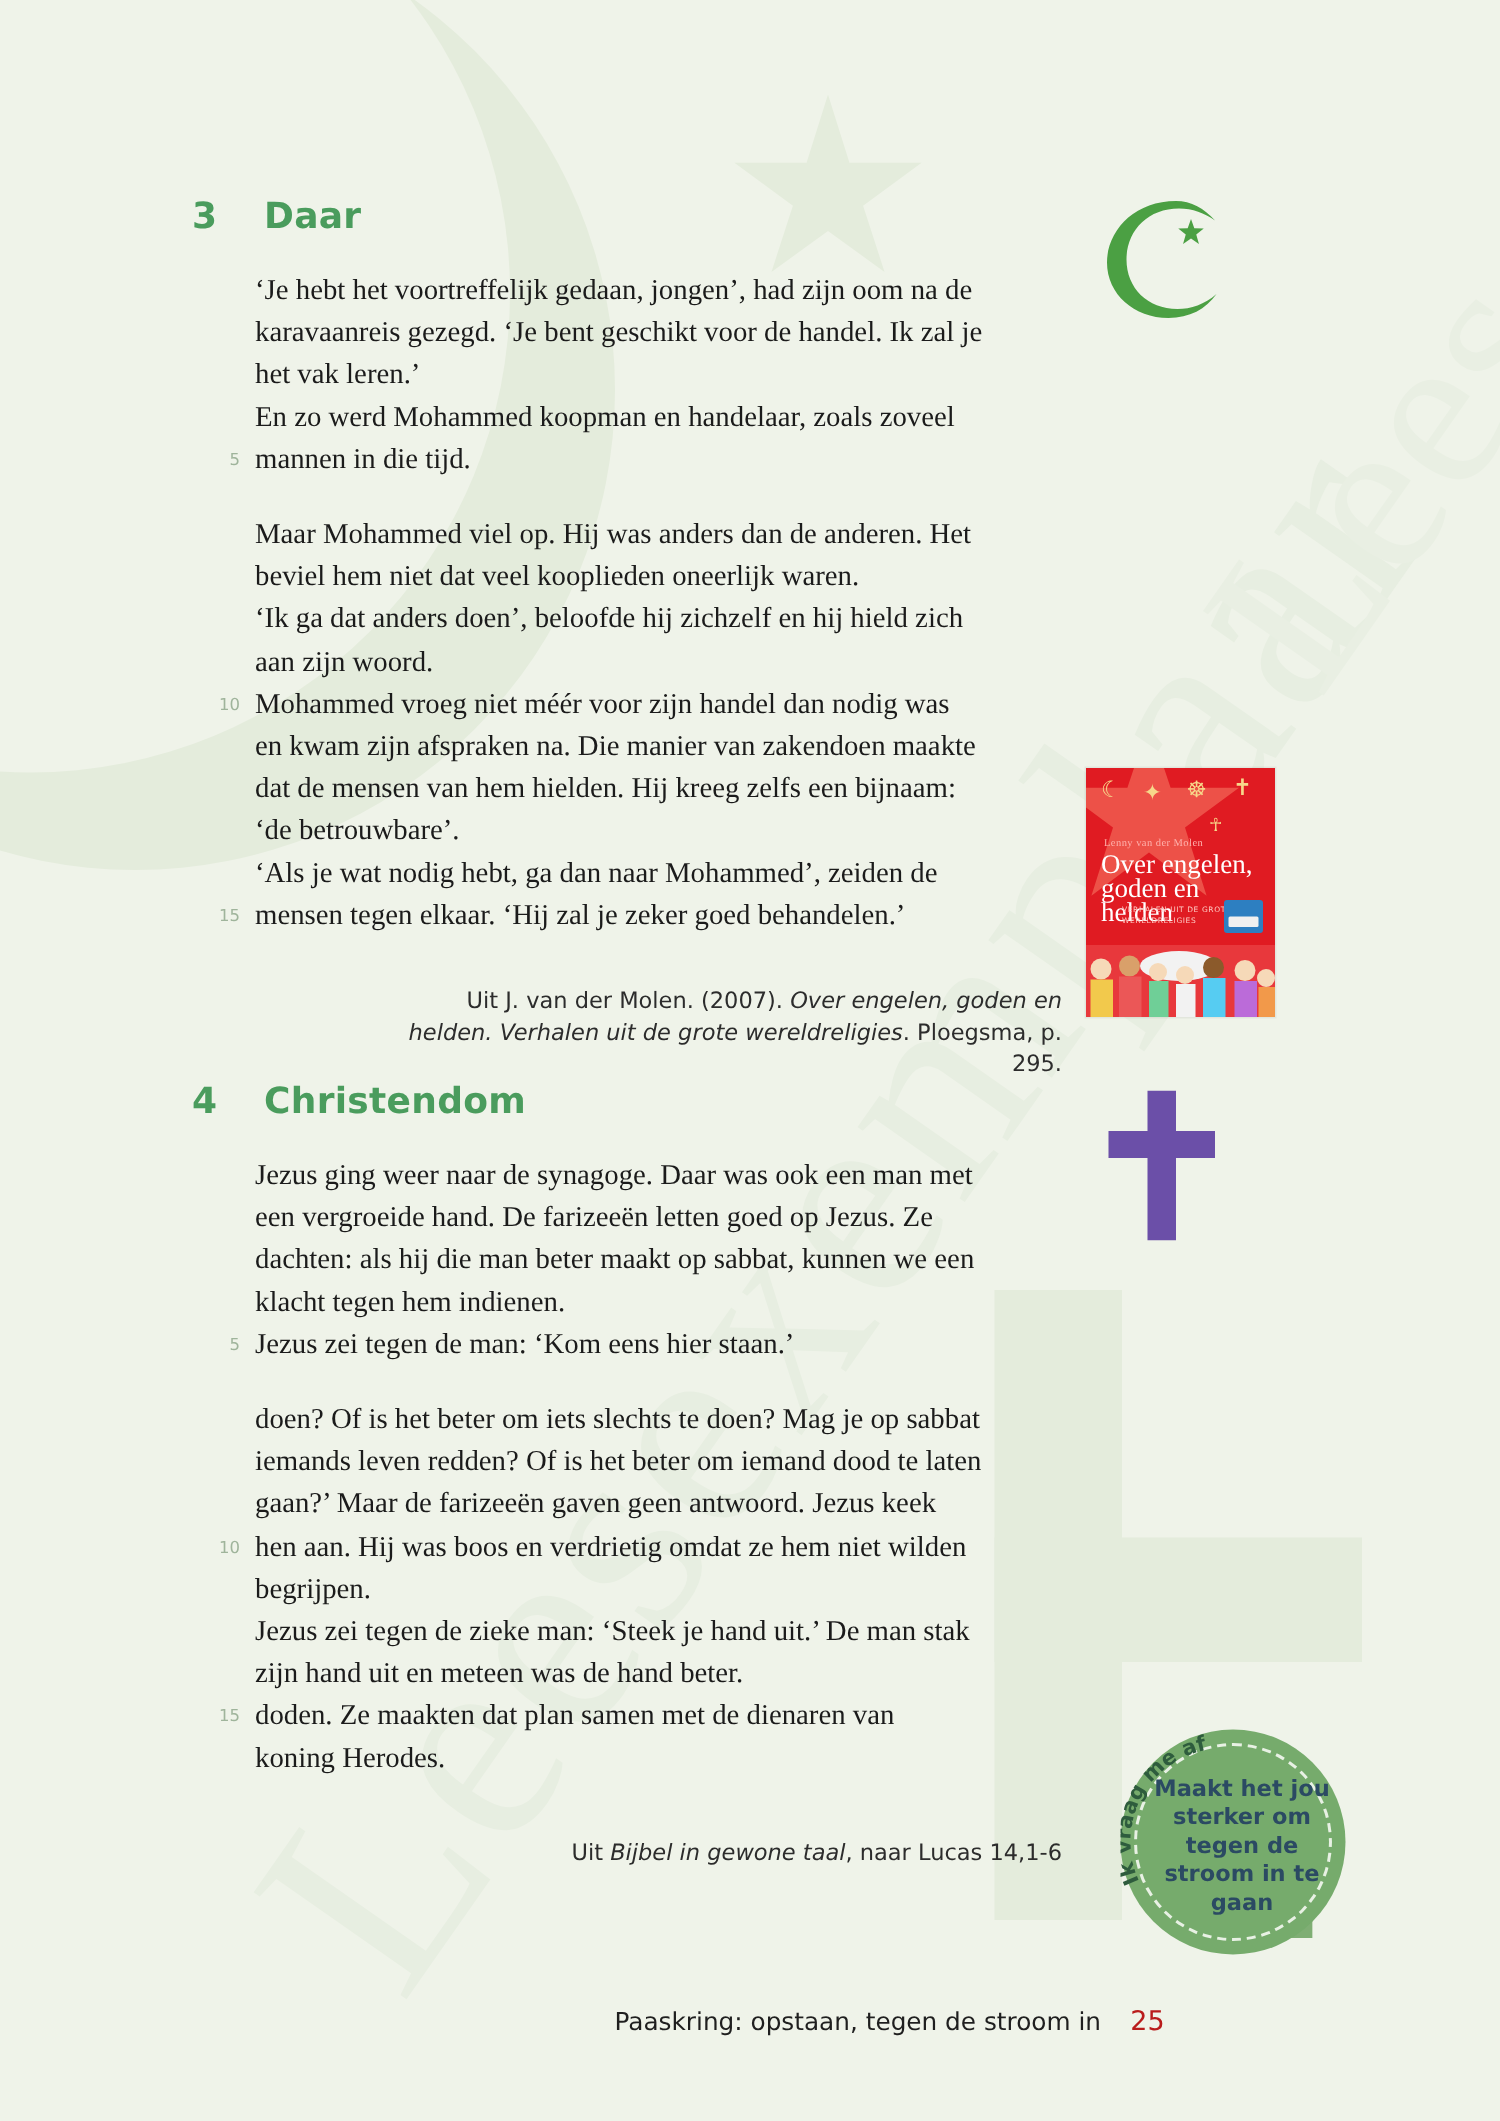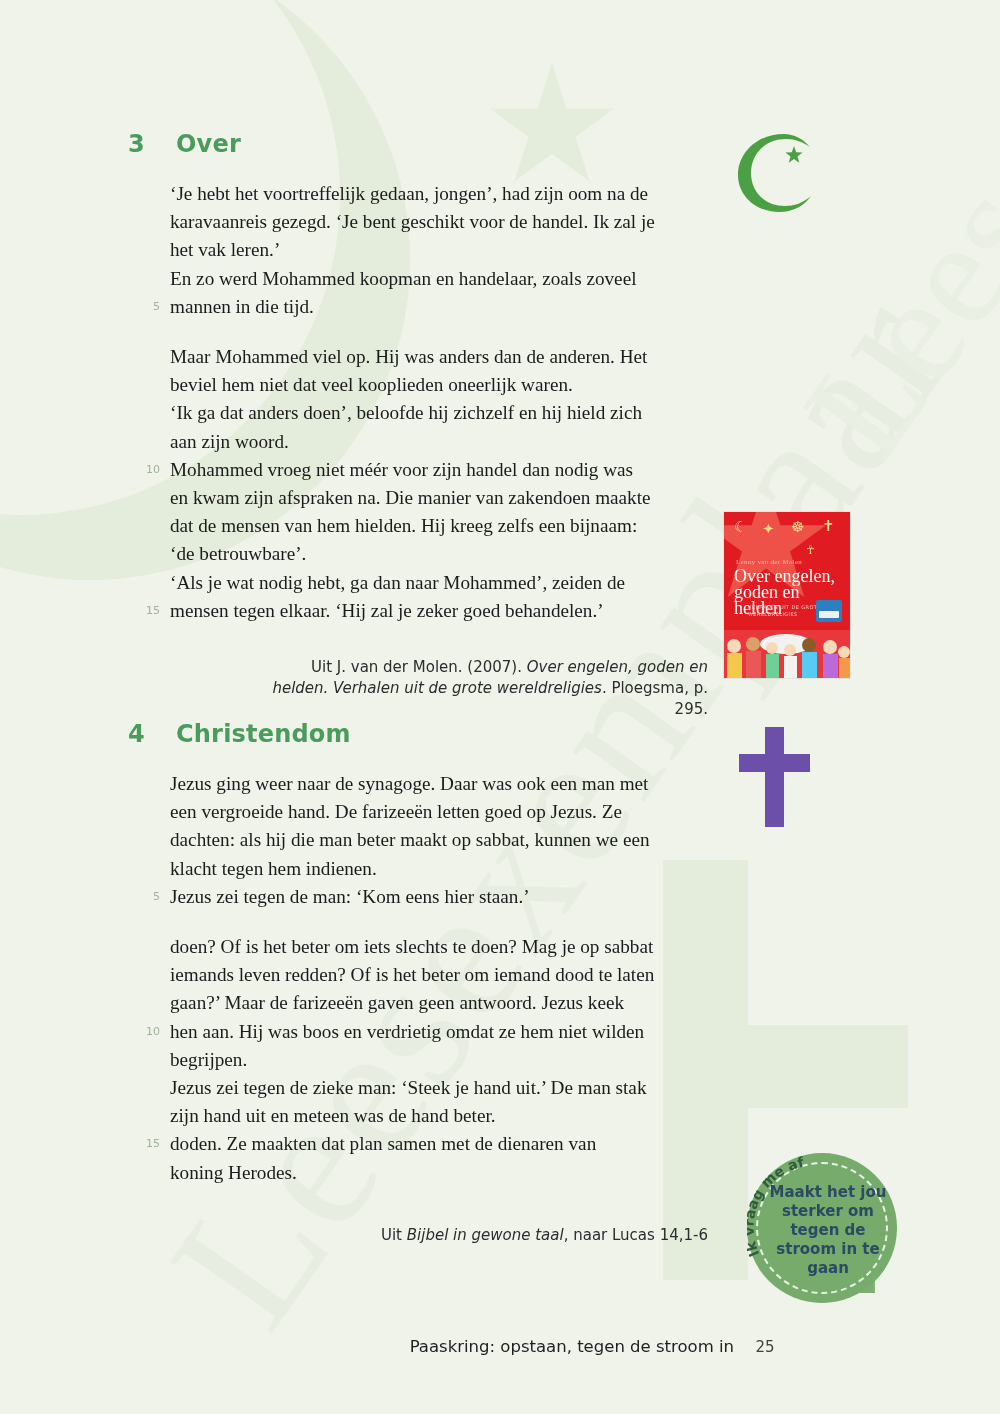--- a/index.html
+++ b/index.html
@@ -291,22 +291,22 @@
     justify-content: flex-end;
     align-items: baseline;
   }
   .foot-title {
     font-family: "DejaVu Sans", sans-serif;
     font-size: 16.5px;
     color: #1f1f1f;
   }
   .foot-page {
     font-family: "DejaVu Sans", sans-serif;
-    font-size: 15px;
-    color: #404040;
+    font-size: 18px;
+    color: #b91c1c;
     width: 62px;
     text-align: center;
   }
 </style>
 </head>
 <body>
 
 <div class="bg-layer">
   <div class="wm-crescent"></div>
   <div class="wm-crescent-cut"></div>
@@ -315,21 +315,21 @@
   <div class="wm-cross-h"></div>
   <div class="wm-diag">Leesexemplaar</div>
   <div class="wm-diag2">Leesexemplaar</div>
 </div>
 
 <div class="page">
 
   <div class="section" id="islam-section">
     <div class="sec-head">
       <span class="sec-num">3</span>
-      <span class="sec-title">Over</span>
+      <span class="sec-title">Daar</span>
     </div>
 
     <div class="body-block">
       <div class="tline">
           <span class="lnum"></span>
           <span class="ltext">‘Je hebt het voortreffelijk gedaan, jongen’, had zijn oom na de</span>
         </div>
       <div class="tline">
           <span class="lnum"></span>
           <span class="ltext">karavaanreis gezegd. ‘Je bent geschikt voor de handel. Ik zal je</span>

